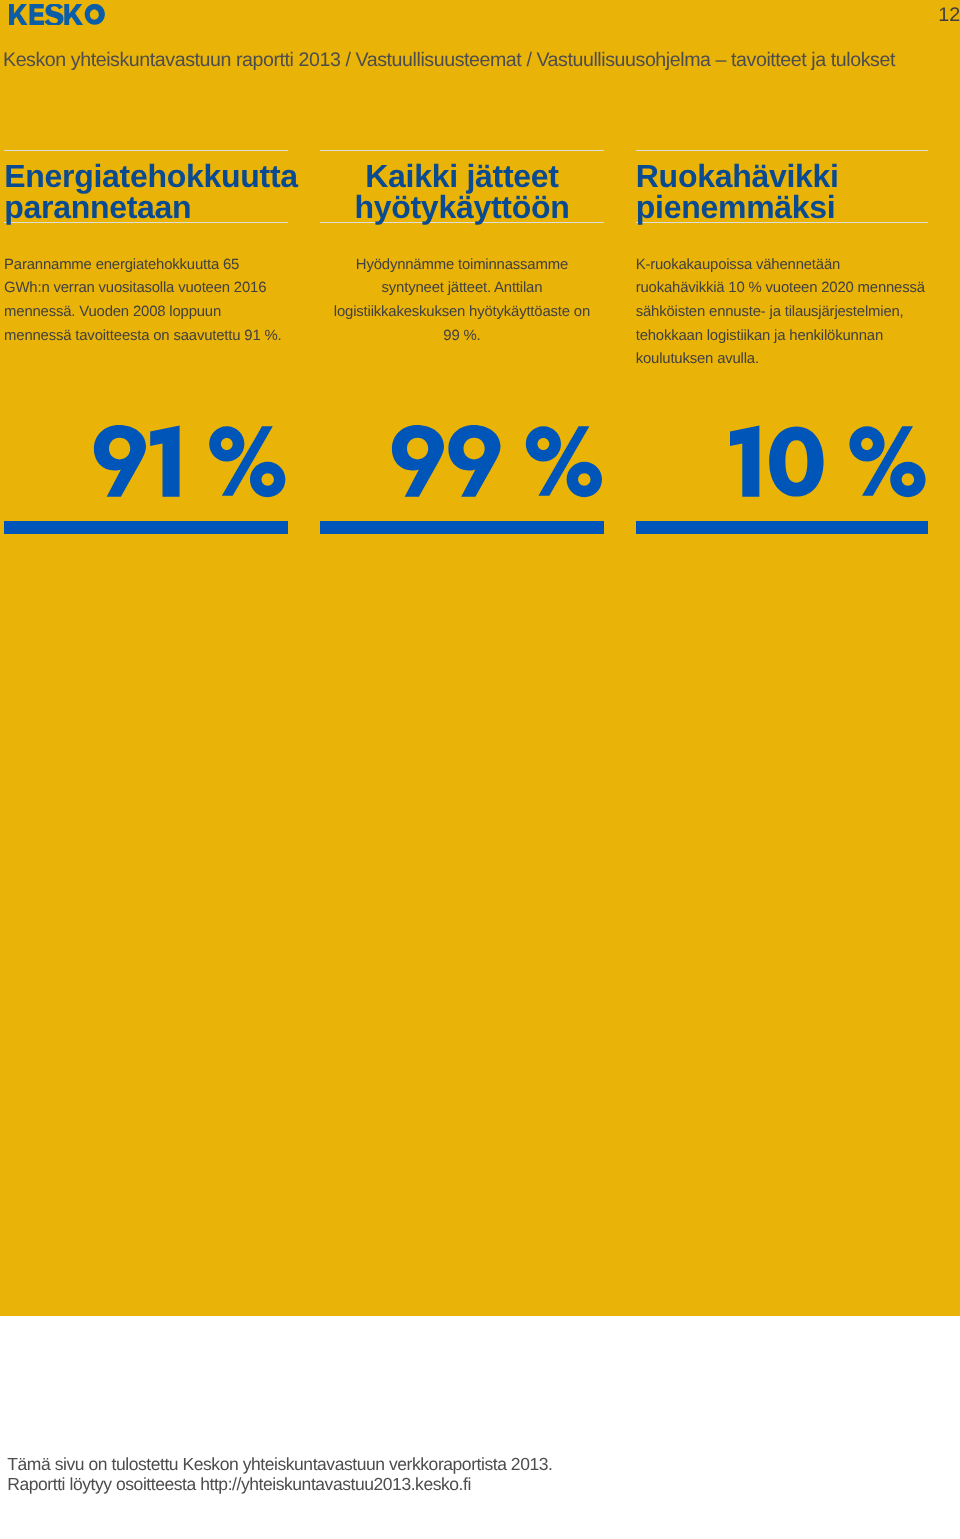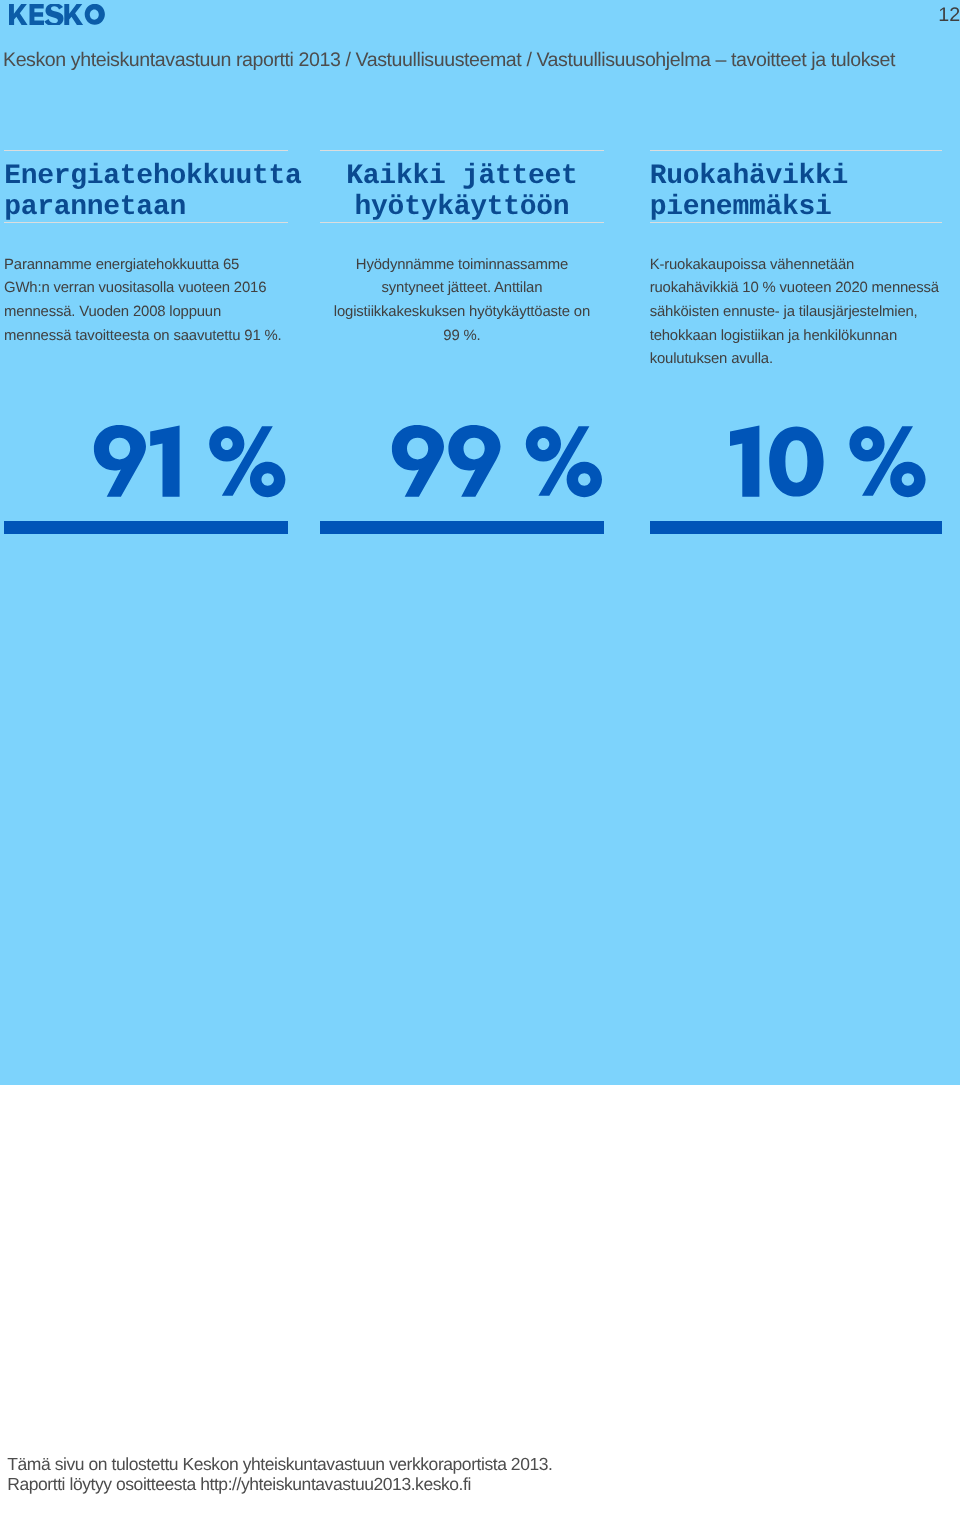--- a/index.html
+++ b/index.html
@@ -1,38 +1,38 @@
 <!DOCTYPE html>
 <html><head>
 <meta charset="utf-8">
 <title>Kesko</title>
 <style>
   html,body{margin:0;padding:0;}
   body{width:960px;height:1539px;background:#ffffff;
        font-family:"Liberation Sans",sans-serif;overflow:hidden;
        -webkit-font-smoothing:antialiased;text-rendering:geometricPrecision;}
-  .page{position:relative;width:960px;height:1085px;background:#7dd3fc;
+  .page{position:relative;width:960px;height:1316px;background:#eab308;
         --rule:#DCDDDD;--headblue:#0A4A90;--accent:#0055B8;--logoblue:#0C5DA8;}
 
   #logo{position:absolute;left:8.5px;top:3.7px;}
   #pageno{position:absolute;left:901.5px;top:3.9px;width:58.6px;text-align:right;
           font-size:19.7px;line-height:22px;color:#3f3f3f;}
   #hdr{position:absolute;left:3px;top:49.3px;font-size:19.6px;line-height:22px;
        letter-spacing:-0.424px;color:#4d4d4d;white-space:nowrap;}
 
   .col{position:absolute;}
   .c1{left:4px;width:283.5px;}
   .c2{left:319.7px;width:284.4px;text-align:center;}
-  .c3{left:635.6px;width:292px;margin-left:14px;}
+  .c3{left:635.6px;width:292px;}
   .cols{top:150px;}
 
   .rule{height:1px;background:var(--rule);}
   .rule-b{height:1px;background:var(--rule);}
-  h2{margin:0;font-family:Liberation Mono, monospace;font-weight:bold;
-     font-size:28px;line-height:31px;color:var(--headblue);padding:9.9px 0 0 0.2px;margin-bottom:-1px;
+  h2{margin:0;font-family:Liberation Sans, sans-serif;font-weight:bold;
+     font-size:32px;line-height:31px;color:var(--headblue);padding:9.9px 0 0 0.2px;margin-bottom:-1px;
      letter-spacing:-0.28px;}
   .body{font-family:"Liberation Sans",sans-serif;font-size:14.9px;line-height:23.65px;
         color:#414141;letter-spacing:-0.18px;padding-top:30.7px;padding-left:0.1px;}
 
   .bar{position:absolute;top:520.7px;height:12.9px;background:var(--accent);}
   svg.num{position:absolute;overflow:visible;}
 
   #footer{position:absolute;left:7.3px;top:1454px;font-size:17.5px;line-height:20.3px;
           letter-spacing:-0.44px;color:#4d4d4d;}
 </style>

